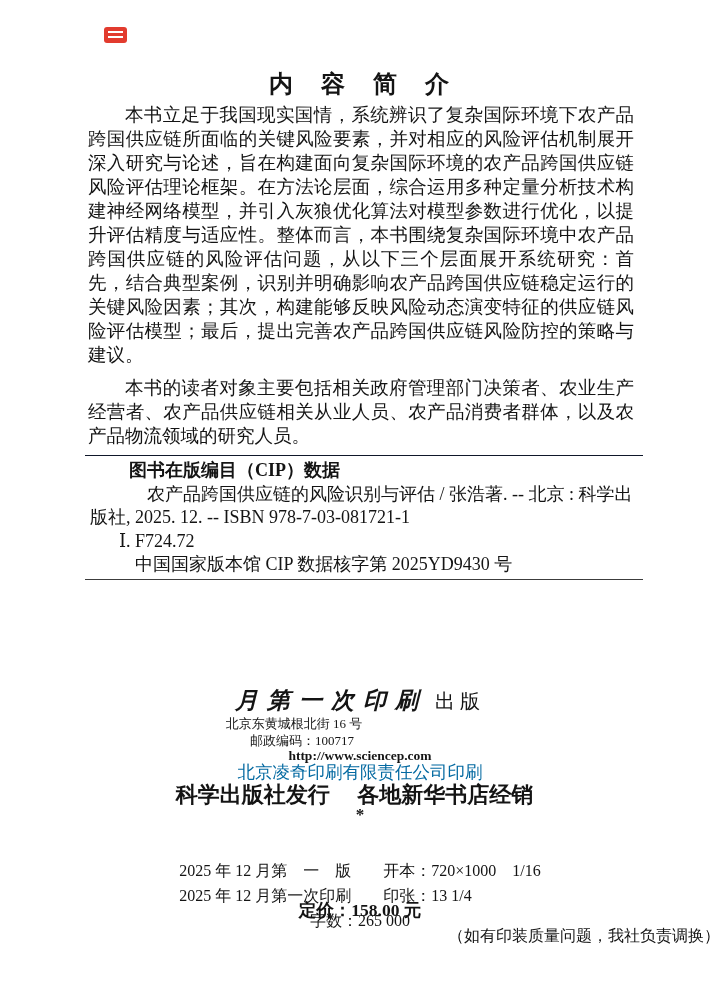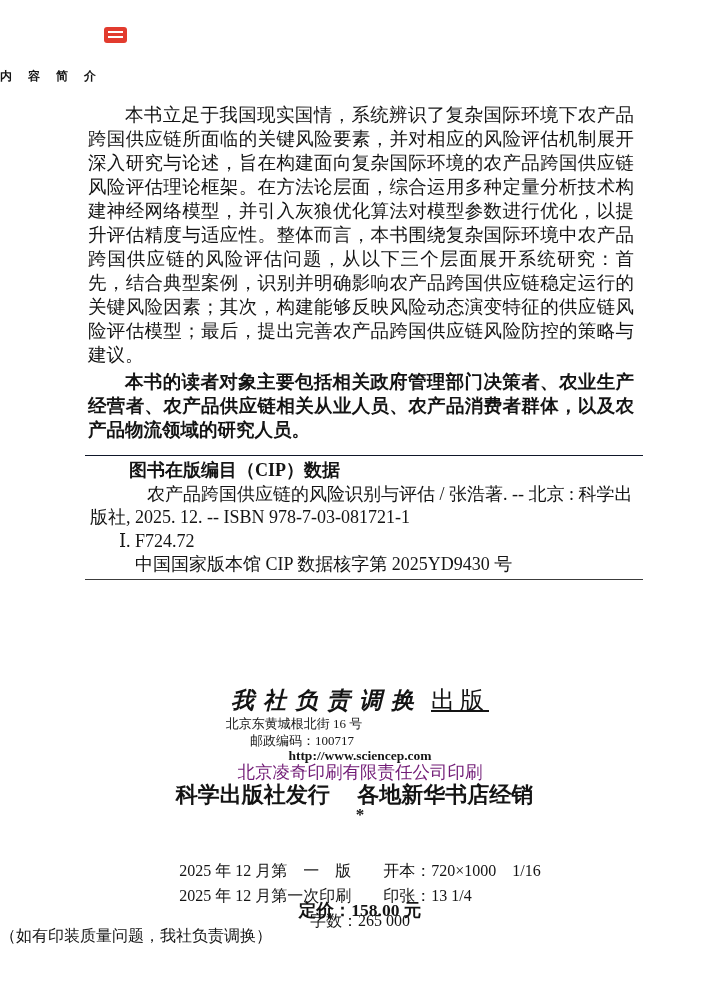--- a/index.html
+++ b/index.html
@@ -10,61 +10,61 @@
   
   .stamp{
     position:absolute;left:104px;top:27px;width:23px;height:16px;
     background:#e23b2e;border-radius:3px;
   }
   .stamp::before{
     content:"";position:absolute;left:4px;top:4px;width:15px;height:2px;
     background:#ffffff;box-shadow:0 5px 0 #ffffff;
   }
   .intro-title{
-    position:absolute;top:68px;left:0;width:720px;text-align:left;
-    font-size:12px;font-weight:bold;letter-spacing:2px;
+    position:absolute;top:68px;left:0;width:720px;text-align:center;
+    font-size:24px;font-weight:bold;letter-spacing:2px;
   }
   .intro{
     position:absolute;top:103px;left:88px;width:546px;
     font-size:18.5px;line-height:24px;text-align:justify;text-align-last:left;
   }
   .intro p{margin:0;text-indent:2em;}
-  .intro p + p{margin-top:3px;font-weight:bold;}
+  .intro p + p{margin-top:9px;}
   .cip-box{
     position:absolute;top:455px;left:85px;width:558px;
     border-top:1px solid #0f172a;border-bottom:1px solid #3c3c3c;
     padding:3px 0 2px;font-size:18px;line-height:23.5px;
   }
   .cip-heading{font-weight:bold;padding-left:44px;}
   .cip-l1{padding-left:62px;}
   .cip-l2{padding-left:5px;}
   .cip-l3{padding-left:34px;}
   .cip-l4{padding-left:50px;}
   .credits{
     position:absolute;top:580px;left:0;width:720px;text-align:center;
     font-size:17px;line-height:25px;font-style:italic;
   }
   .pub-logo-line{
     position:absolute;top:687px;left:0;width:720px;text-align:center;line-height:27px;
   }
   .pub-logo{font-size:23px;font-weight:bold;font-style:italic;letter-spacing:9px;}
-  .pub-publish{font-size:24px;letter-spacing:5px;margin-left:8px;font-weight:normal;text-decoration:underline;}
+  .pub-publish{font-size:20px;letter-spacing:5px;margin-left:8px;font-weight:normal;}
   .pub-address{position:absolute;top:716px;left:0;width:588px;text-align:center;font-size:13px;line-height:15px;}
   .pub-postcode{position:absolute;top:733px;left:0;width:604px;text-align:center;font-size:13px;line-height:15px;}
   .pub-website{position:absolute;top:748px;left:0;width:720px;text-align:center;font-size:13.5px;font-weight:bold;line-height:15px;}
-  .printer{position:absolute;top:762px;left:0;width:720px;text-align:center;font-size:17.5px;color:#701a75;line-height:21px;}
+  .printer{position:absolute;top:762px;left:0;width:720px;text-align:center;font-size:17.5px;color:#0369a1;line-height:21px;}
   .distribution{position:absolute;top:785px;left:0;width:677px;text-align:center;font-size:22px;font-weight:bold;line-height:20px;margin-left:16px;}
   .asterisk{position:absolute;top:806px;left:0;width:720px;text-align:center;font-size:17px;font-weight:bold;line-height:18px;}
   .edition{
     position:absolute;top:858px;left:50%;transform:translateX(-50%);
     font-size:16px;line-height:25px;text-align:left;white-space:nowrap;
   }
   .edition .center{text-align:center;}
   .price{position:absolute;top:899px;left:0;width:720px;text-align:center;font-size:17.5px;font-weight:bold;line-height:22px;}
-  .note{position:absolute;top:925px;left:0;width:720px;text-align:left;font-size:16px;line-height:22px;}
+  .note{position:absolute;top:925px;left:0;width:720px;text-align:right;font-size:16px;line-height:22px;}
 </style>
 </head>
 <body>
 
 <div class="page">
 
   <div class="stamp"></div>
 
   <div class="intro-title">内　容　简　介</div>
 
@@ -76,21 +76,21 @@
   <div class="cip-box">
     <div class="cip-heading">图书在版编目（CIP）数据</div>
     <div class="cip-l1">农产品跨国供应链的风险识别与评估 / 张浩著. -- 北京 : 科学出</div>
     <div class="cip-l2">版社, 2025. 12. -- ISBN 978-7-03-081721-1</div>
     <div class="cip-l3">Ⅰ. F724.72</div>
     <div class="cip-l4">中国国家版本馆 CIP 数据核字第 2025YD9430 号</div>
   </div>
 
 
   <div class="pub-logo-line">
-    <span class="pub-logo">我社负责调换</span><span class="pub-publish">出版</span>
+    <span class="pub-logo">月第一次印刷</span><span class="pub-publish">出版</span>
   </div>
   <div class="pub-address">北京东黄城根北街 16 号</div>
   <div class="pub-postcode">邮政编码：100717</div>
   <div class="pub-website">http://www.sciencep.com</div>
   <div class="printer">北京凌奇印刷有限责任公司印刷</div>
   <div class="distribution">科学出版社发行　 各地新华书店经销</div>
   <div class="asterisk">*</div>
 
   <div class="edition">
     <div>2025 年 12 月第　一　版　　开本：720×1000　1/16</div>

